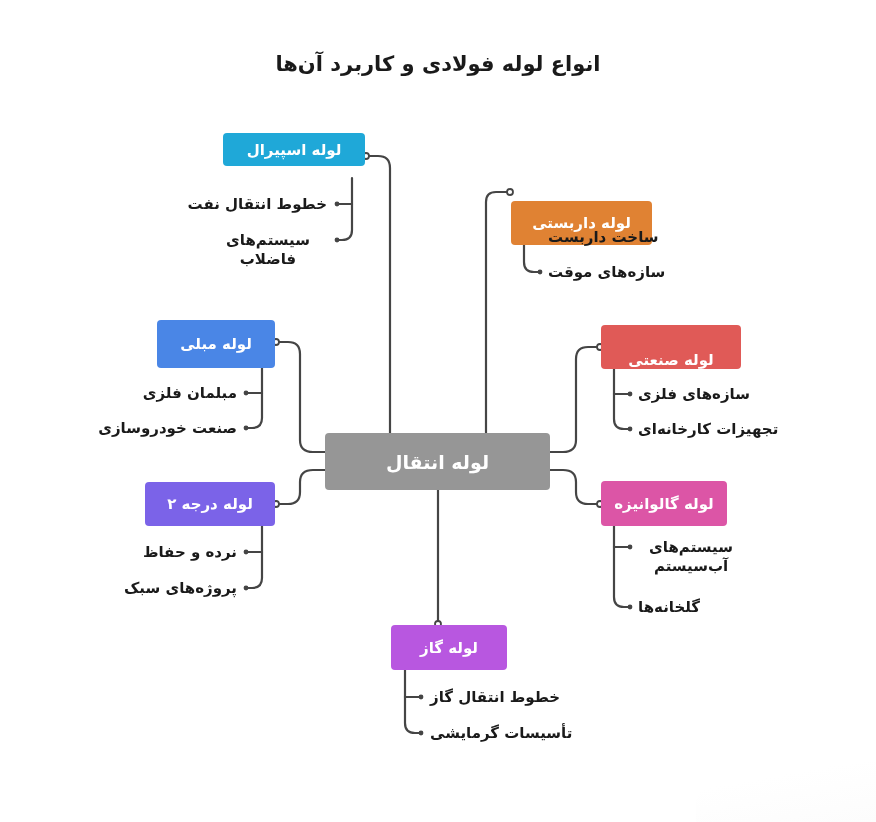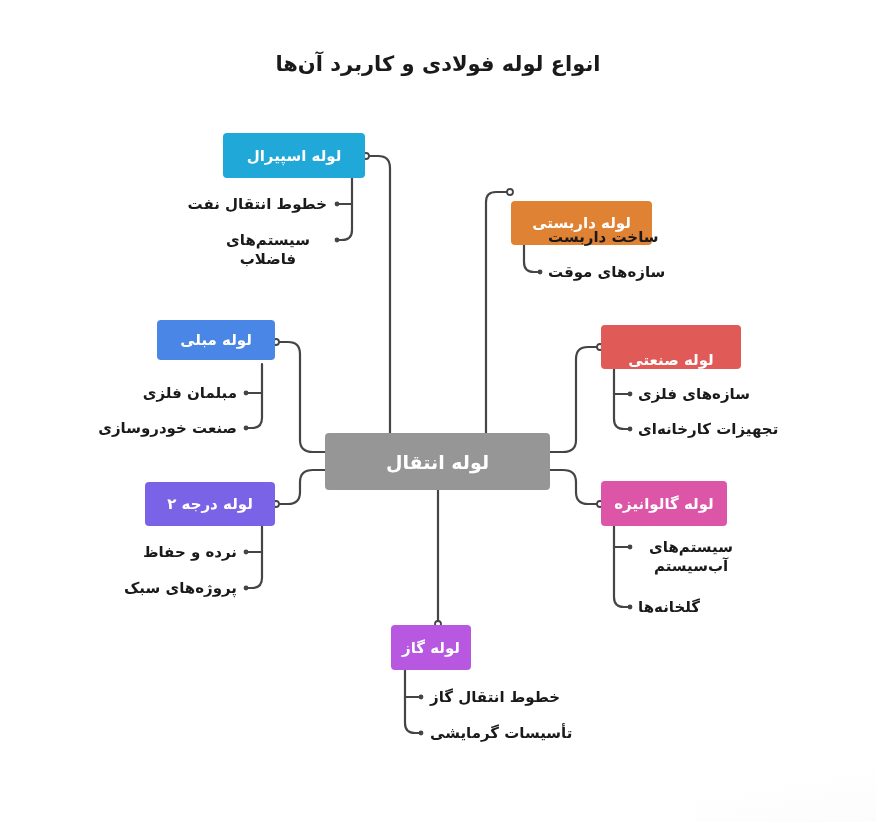--- a/index.html
+++ b/index.html
@@ -98,36 +98,36 @@
     <circle cx="276" cy="504" r="3"></circle>
     <circle cx="600" cy="504" r="3"></circle>
     <circle cx="438" cy="624" r="3"></circle>
   </g>
 </svg>
 
 <div class="node center" style="left:325px; top:433px; width:225px; height:57px; background:#969696;">
   <span>لوله انتقال</span>
 </div>
 
-<div class="node" style="left:223px; top:133px; width:142px; height:45px; background:#1fa8d8;">
+<div class="node" style="left:223px; top:133px; width:142px; height:33px; background:#1fa8d8;">
   <span>لوله اسپیرال</span>
 </div>
 <div class="leaf r" style="right:549px; top:195px;">خطوط انتقال نفت</div>
 <div class="leaf c" style="left:208px; top:231px; width:120px;">
   <div>سیستم‌های</div>
   <div>فاضلاب</div>
 </div>
 
 <div class="node" style="left:511px; top:170px; width:141px; height:44px; background:#e08233;margin-top:31px;">
   <span>لوله داربستی</span>
 </div>
 <div class="leaf" style="left:548px; top:228px;">ساخت داربست</div>
 <div class="leaf" style="left:548px; top:263px;">سازه‌های موقت</div>
 
-<div class="node" style="left:157px; top:320px; width:118px; height:40px; background:#4a86e6;">
+<div class="node" style="left:157px; top:320px; width:118px; height:48px; background:#4a86e6;">
   <span>لوله مبلی</span>
 </div>
 <div class="leaf r" style="right:639px; top:384px;">مبلمان فلزی</div>
 <div class="leaf r" style="right:639px; top:419px;">صنعت خودروسازی</div>
 
 <div class="node" style="left:601px; top:325px; width:140px; height:44px; background:#e05a57;align-items:flex-end;">
   <span>لوله صنعتی</span>
 </div>
 <div class="leaf" style="left:638px; top:385px;">سازه‌های فلزی</div>
 <div class="leaf" style="left:638px; top:420px;">تجهیزات کارخانه‌ای</div>
@@ -140,19 +140,19 @@
 
 <div class="node" style="left:601px; top:481px; width:126px; height:45px; background:#dc55a6;">
   <span>لوله گالوانیزه</span>
 </div>
 <div class="leaf c" style="left:636px; top:538px; width:110px;">
   <div>سیستم‌های</div>
   <div>آب‌سیستم</div>
 </div>
 <div class="leaf" style="left:638px; top:598px;">گلخانه‌ها</div>
 
-<div class="node" style="left:391px; top:625px; width:80px; height:45px; background:#b857e0;">
+<div class="node" style="left:391px; top:625px; width:116px; height:45px; background:#b857e0;">
   <span>لوله گاز</span>
 </div>
 <div class="leaf" style="left:430px; top:688px;">خطوط انتقال گاز</div>
 <div class="leaf" style="left:430px; top:724px;">تأسیسات گرمایشی</div>
 
 <div class="corner-fade"></div>
 
 </body></html>

